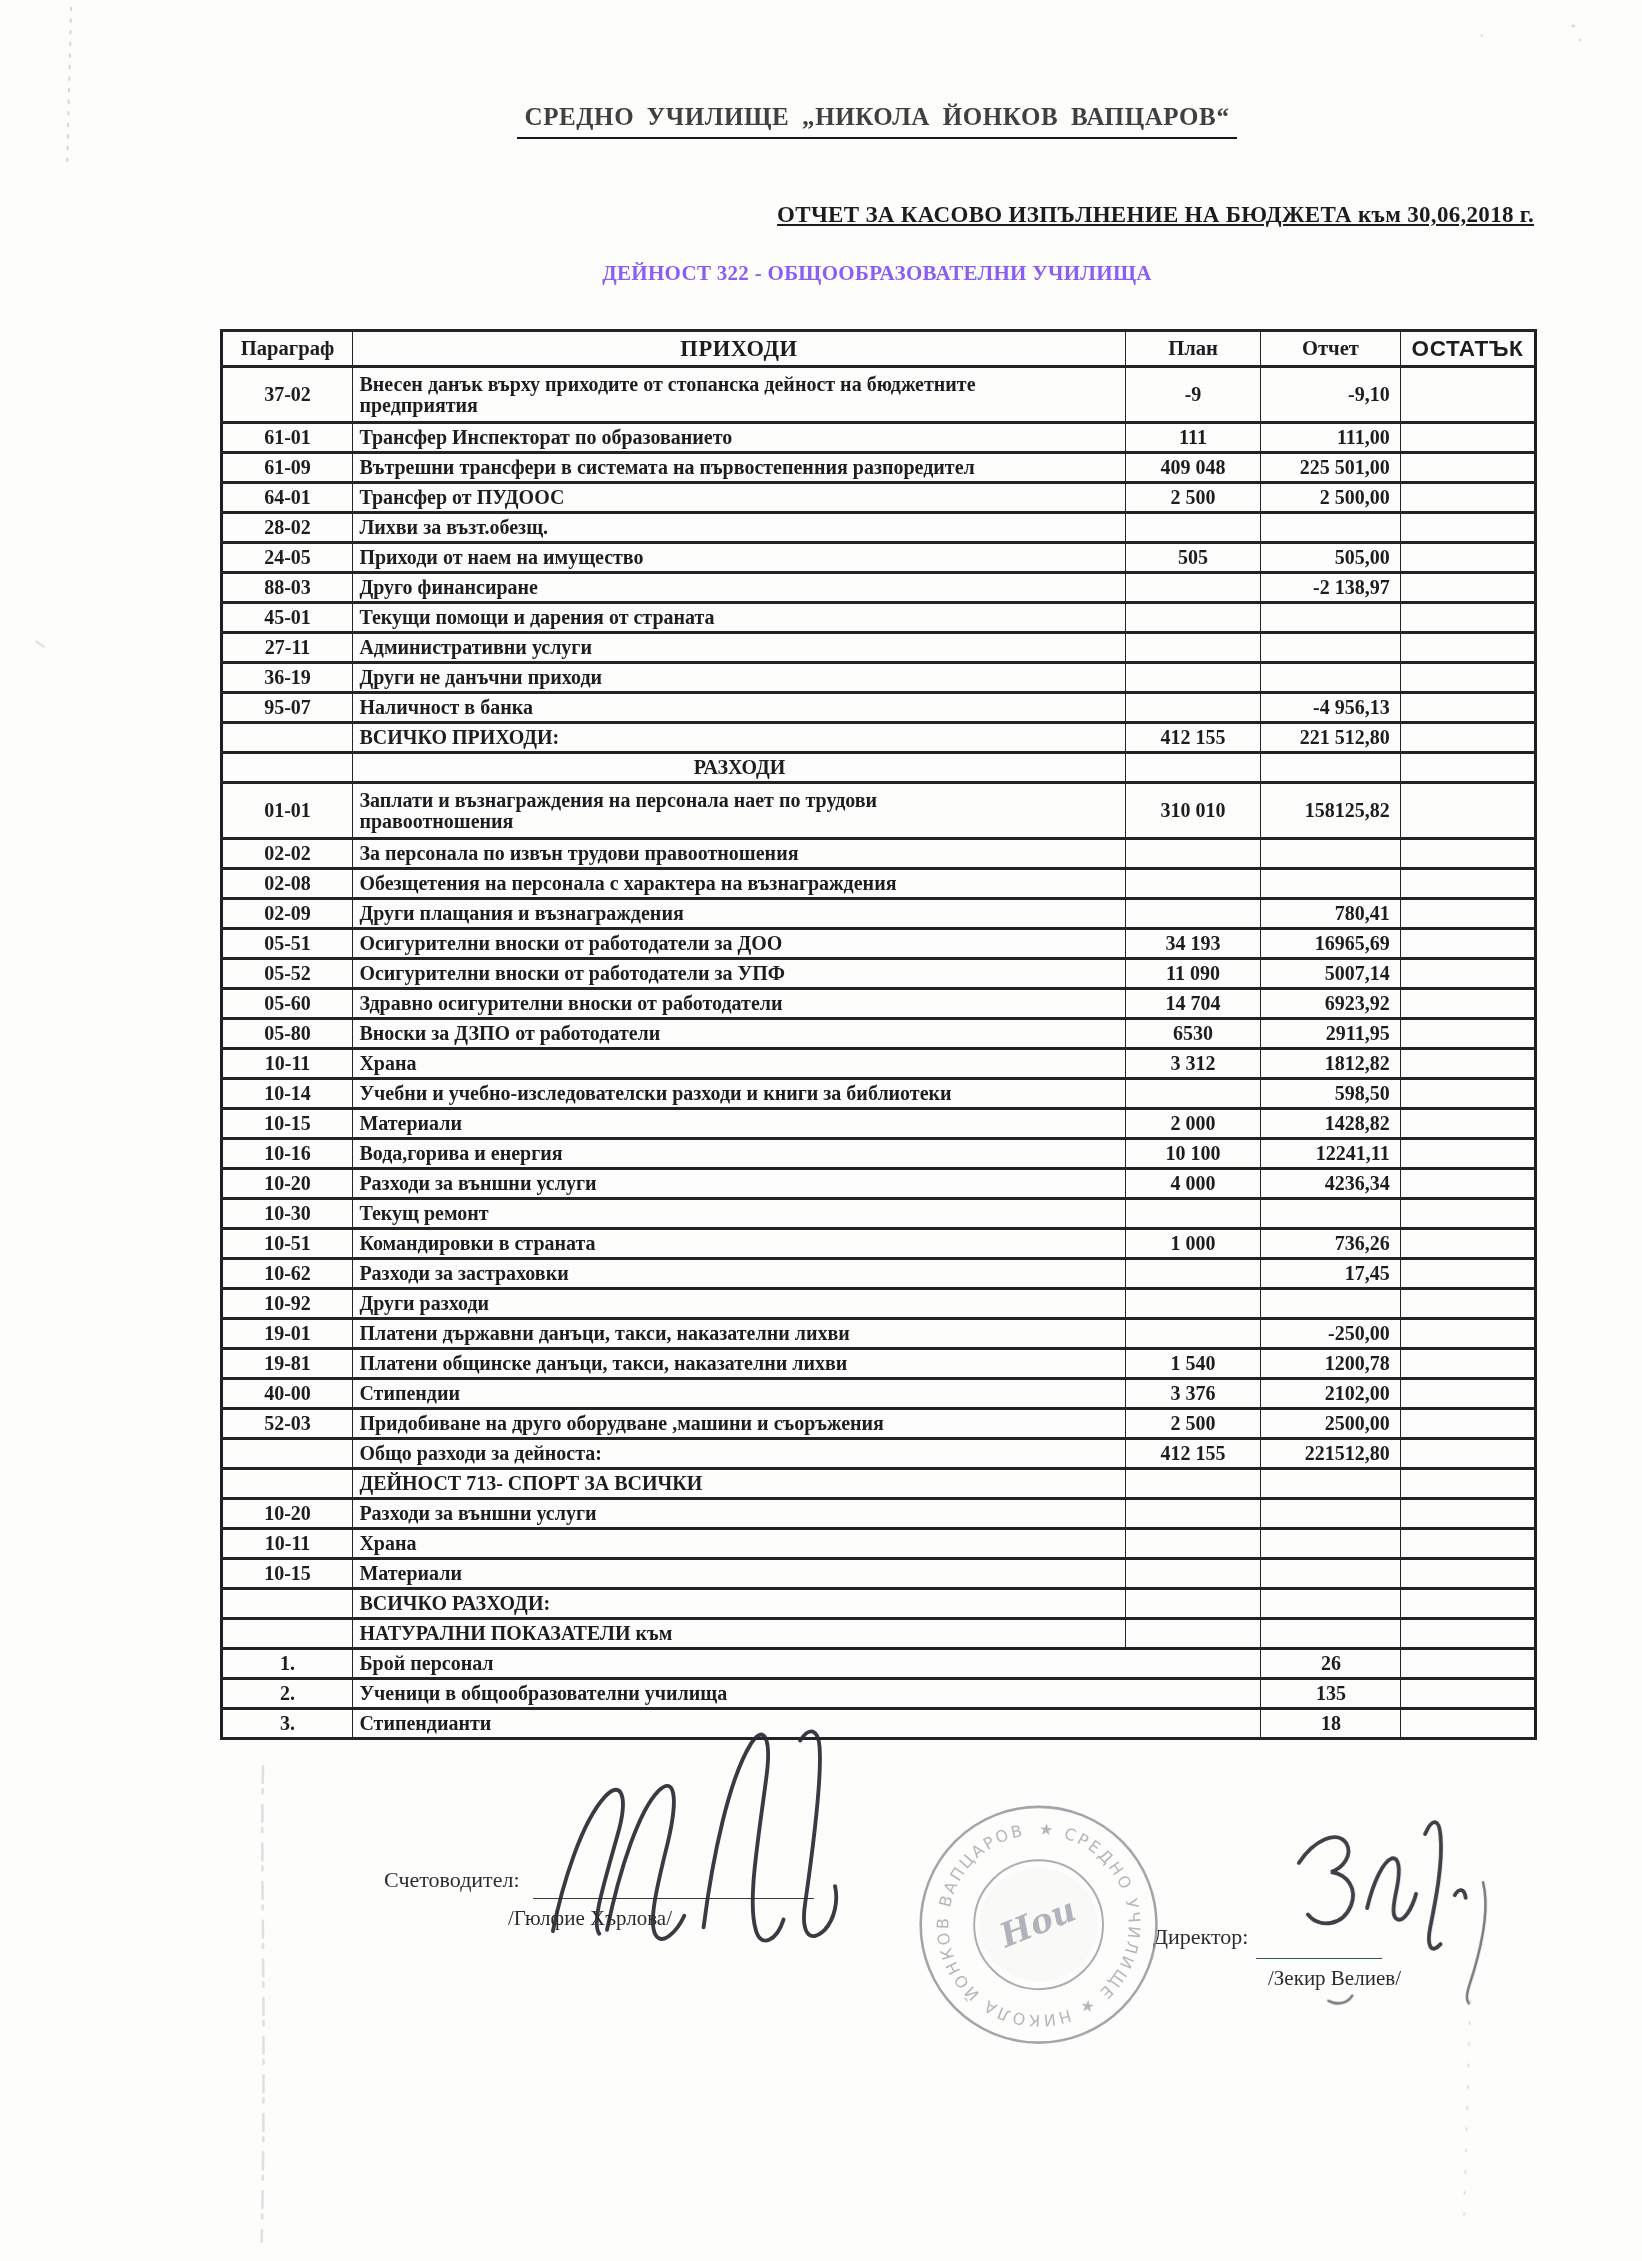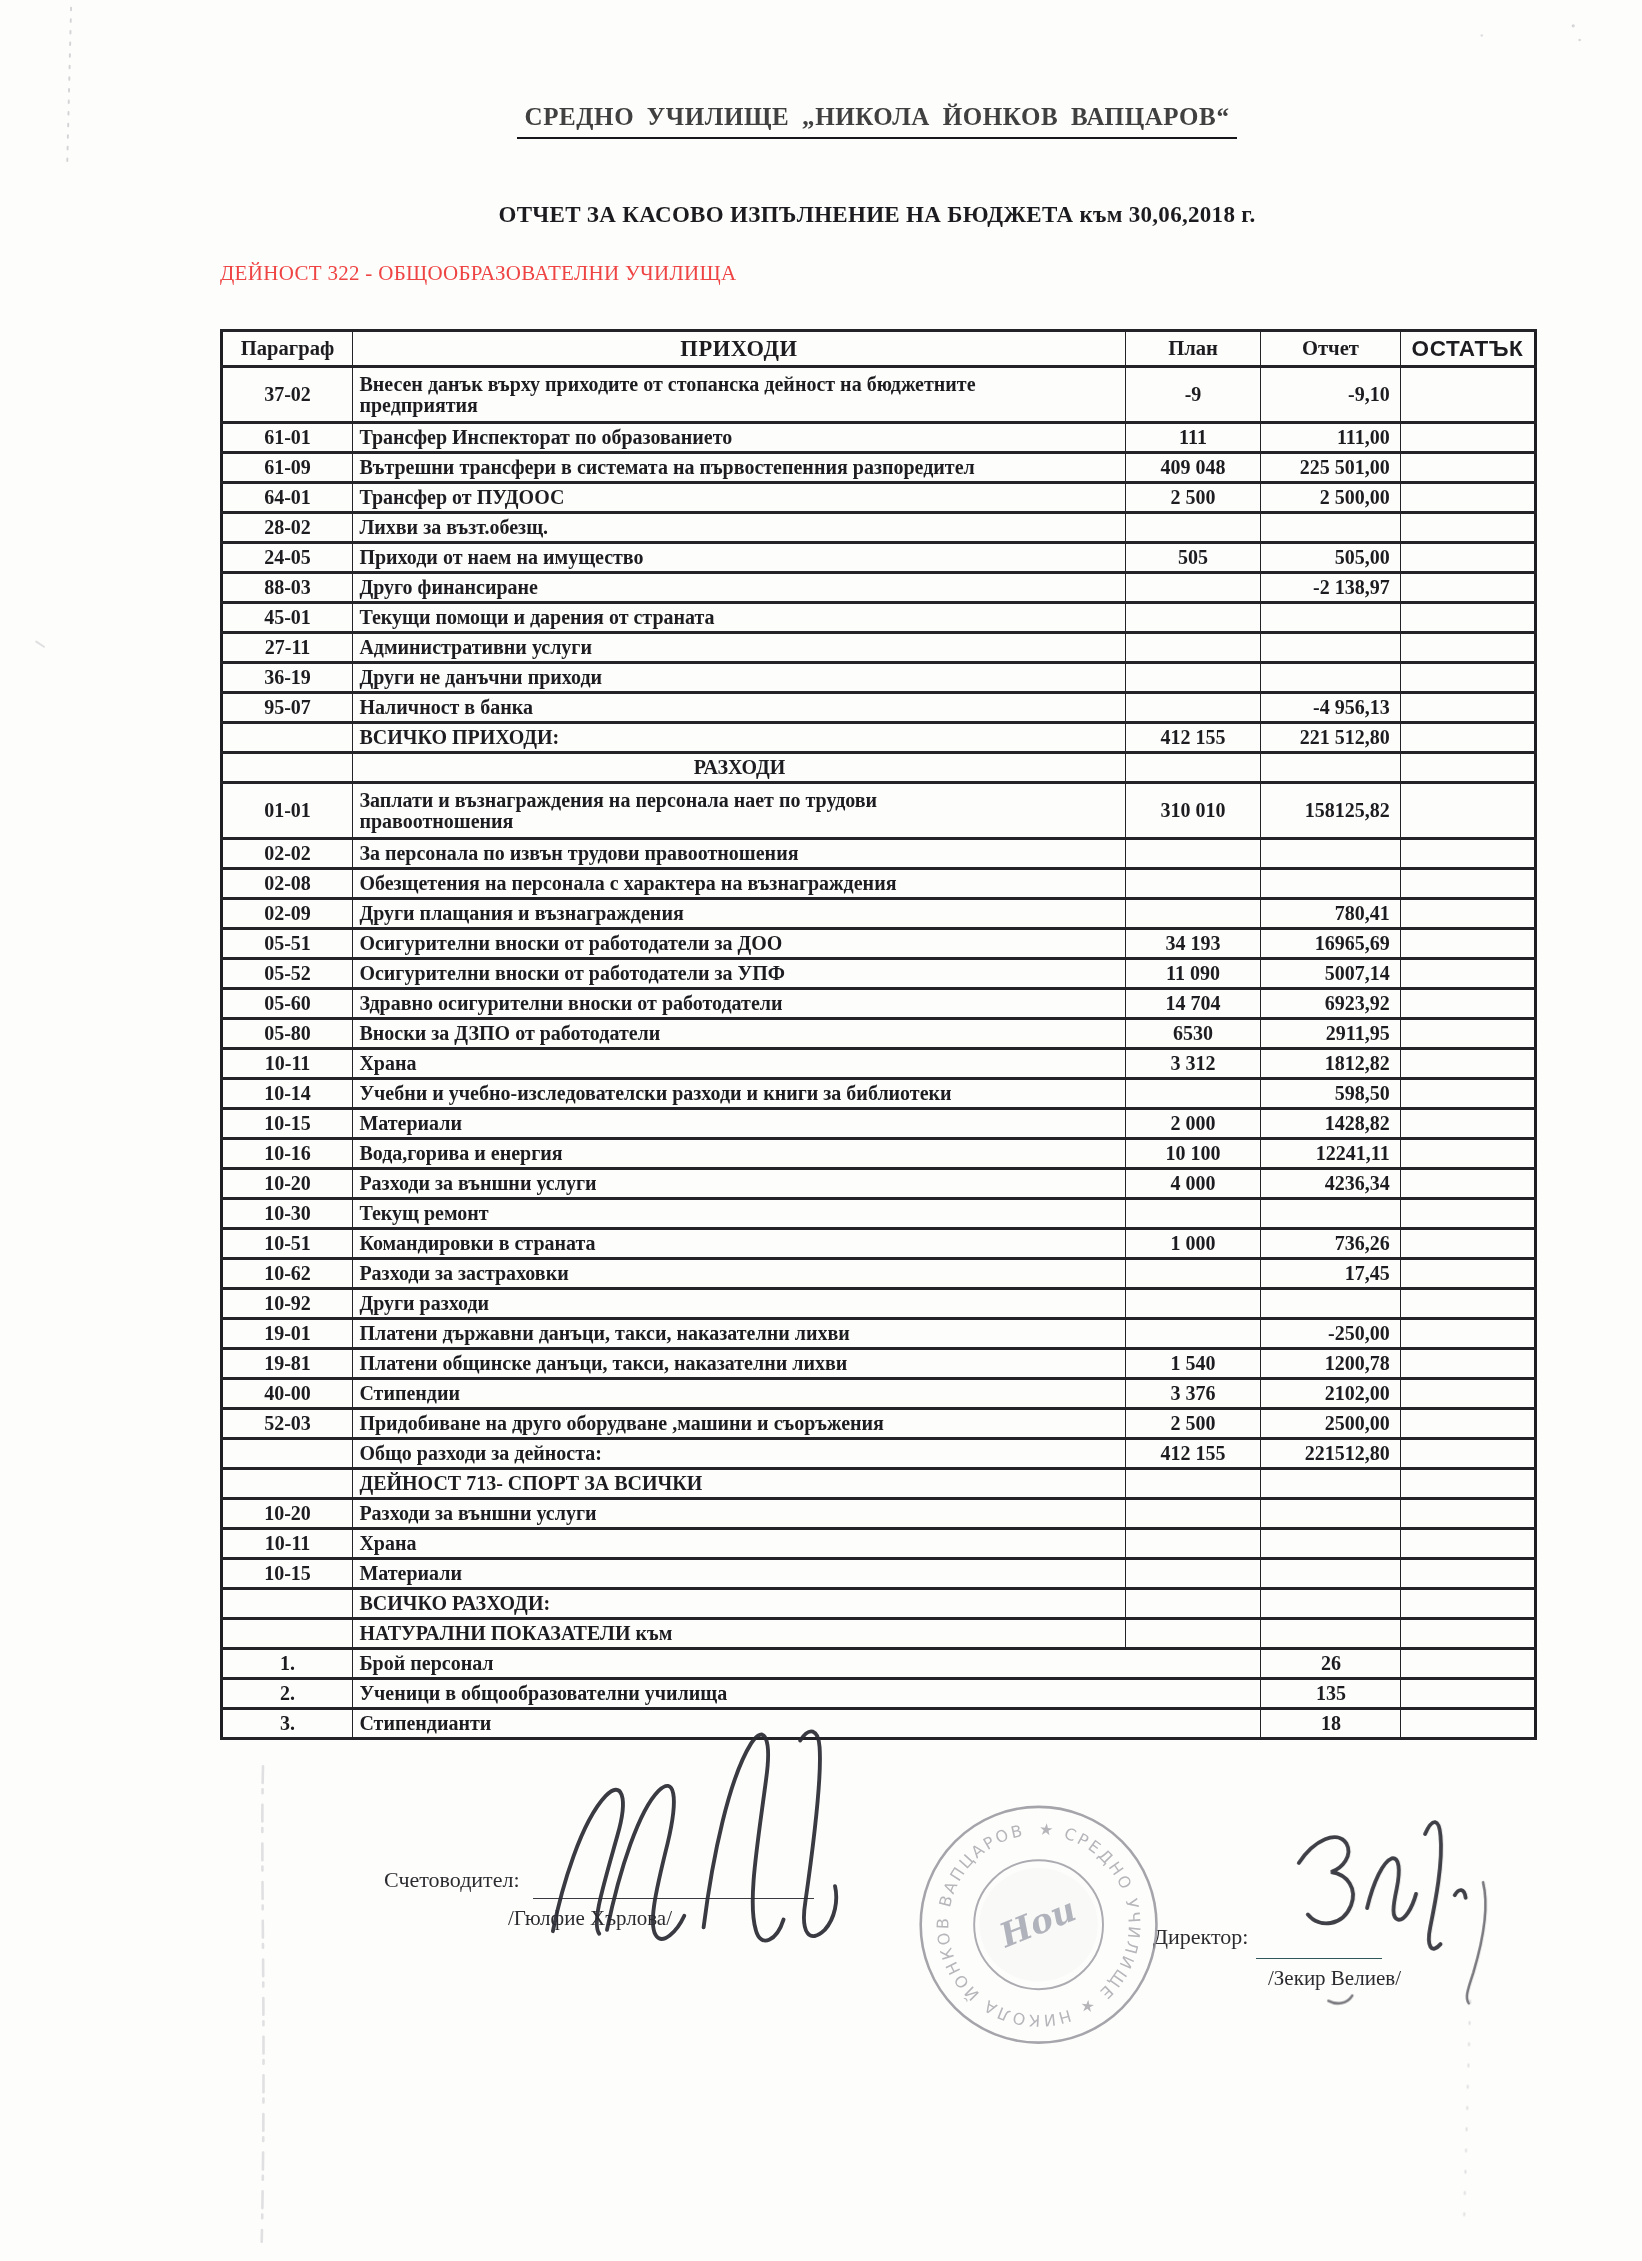--- a/index.html
+++ b/index.html
@@ -11,24 +11,24 @@
   .page{
     position:relative;width:1643px;height:2261px;overflow:hidden;
     background:#fdfdfb;color:#1b1b1d;
   }
   
   .doc-title{position:absolute;top:103px;left:220px;width:1314px;text-align:center;}
   .doc-title .t{
     display:inline-block;font-size:25px;font-weight:700;letter-spacing:0.6px;word-spacing:5.8px;
     border-bottom:2.6px solid #17171b;padding:0 7.7px 5.8px 7.7px;color:#404040;
   }
-  .doc-subtitle{position:absolute;top:202px;left:220px;width:1314px;text-align:center;
-    font-size:23px;font-weight:700;letter-spacing:0.3px;color:#1c1c20;}
-  .doc-activity{position:absolute;top:261px;left:220px;width:1314px;
-    font-size:21px;font-weight:400;letter-spacing:0.3px;color:#ef4444;}
+  .doc-subtitle{position:absolute;top:202px;left:220px;width:1314px;text-align:right;
+    font-size:23px;font-weight:700;letter-spacing:0.3px;color:#1c1c20;text-decoration:underline;}
+  .doc-activity{position:absolute;top:261px;left:220px;width:1314px;text-align:center;
+    font-size:21px;font-weight:700;letter-spacing:0.3px;color:#8b5cf6;}
   
   table.budget{
     position:absolute;left:220px;top:329px;width:1314px;
     border-collapse:collapse;table-layout:fixed;
     border:3.2px solid #1e1e22;
   }
   table.budget tr{height:30px;}
   table.budget tr.tall{height:56px;}
   table.budget tr.head{height:36px;}
   table.budget th,table.budget td{

